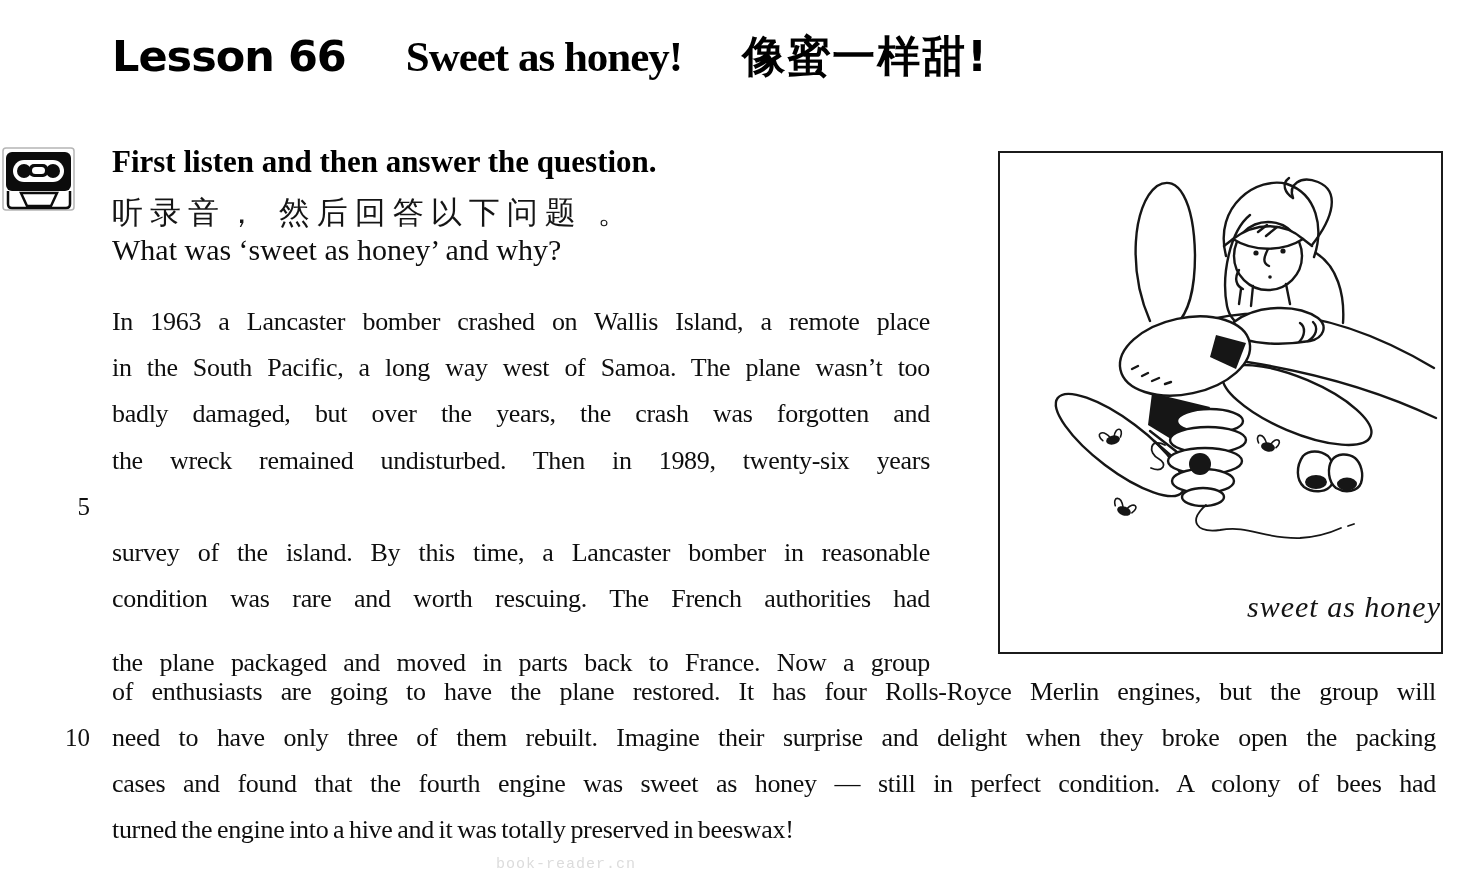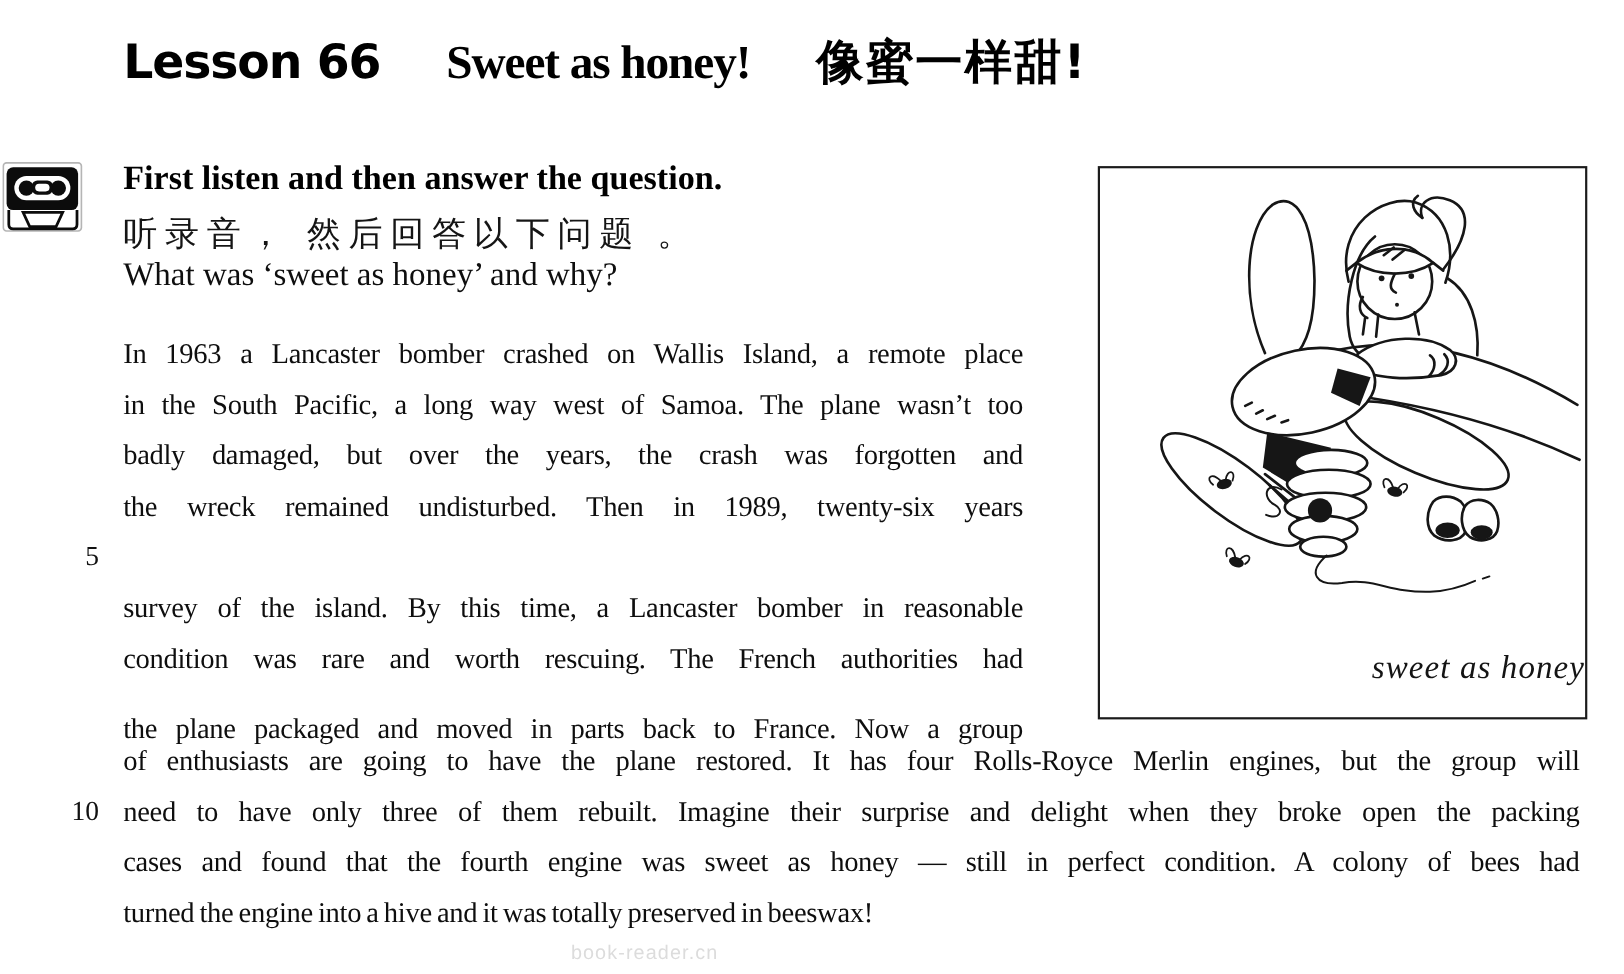--- a/index.html
+++ b/index.html
@@ -55,22 +55,22 @@
     border:2px solid #1b1b1b;background:#fff;box-sizing:content-box;
   }
   .illus svg{position:absolute;left:0;top:0;width:441px;height:460px;}
   .illus-caption{
     position:absolute;left:0;right:0;bottom:28px;text-align:right;
     font-style:italic;font-size:30px;letter-spacing:1px;color:#141414;
   }
 
   
   .watermark{
-    position:absolute;left:519px;top:856px;
-    font-family:Liberation Sans, sans-serif;font-size:18px;
+    position:absolute;left:496px;top:856px;
+    font-family:Liberation Mono, monospace;font-size:15px;
     color:#dcdcdc;letter-spacing:1px;
   }
 </style>
 </head>
 <body>
 
 <div class="page">
 
   <div class="title">
     <span class="t-lesson">Lesson 66</span>

